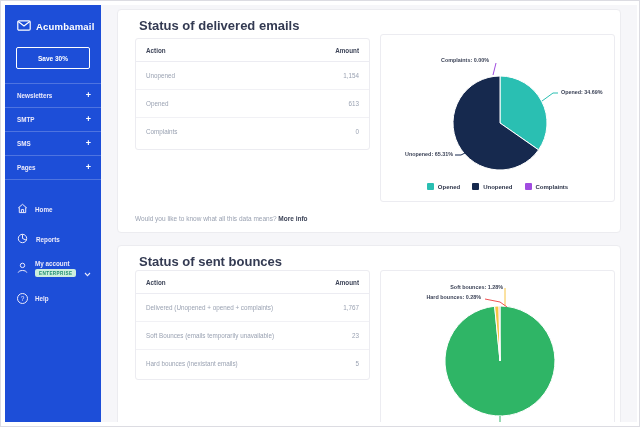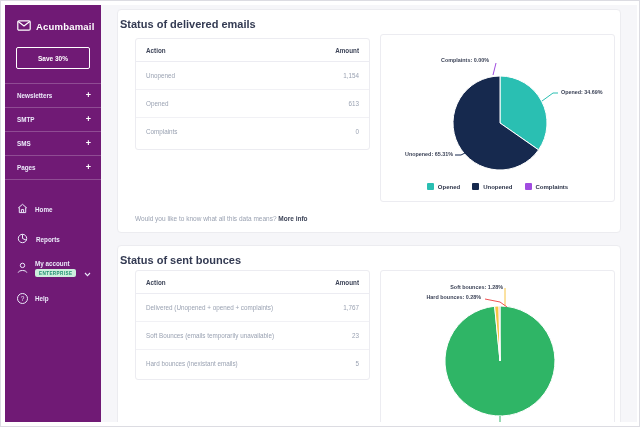--- a/index.html
+++ b/index.html
@@ -3,21 +3,21 @@
 <meta charset="utf-8">
 <style>
   * { margin:0; padding:0; box-sizing:border-box; }
   html,body { background:#ffffff; }
   body { font-family:"Liberation Sans","DejaVu Sans",sans-serif; }
   .frame { position:relative; width:640px; height:427px; background:#ffffff;
            border:1px solid #dcdce2; overflow:hidden; }
 
   
   .sidebar { position:absolute; left:4px; top:4px; width:96px; height:417px;
-             background:#701a75; color:#f0eefc; overflow:hidden; }
+             background:#1d4ed8; color:#f0eefc; overflow:hidden; }
   .logo { display:flex; align-items:center; gap:5px; padding:12px 0 0 12px; }
   .logo .brand-text { font-size:9.5px; font-weight:bold; color:#ffffff; letter-spacing:.2px; }
   .save-btn { display:block; margin:12px auto 14px auto; width:74px; height:22px;
               background:transparent; border:1.5px solid #ffffff; border-radius:2px;
               color:#ffffff; font-size:6.5px; font-weight:bold; font-family:inherit; cursor:pointer; }
   .divider { height:1px; background:rgba(255,255,255,.22); }
   .section-item { display:flex; align-items:center; justify-content:space-between;
                   height:23px; padding:0 10px 0 12px; cursor:pointer; }
   .section-item .lbl { font-size:6.3px; font-weight:bold; color:#eceafb; }
   .section-item .plus { font-size:9px; font-weight:bold; color:#ffffff; line-height:1; }
@@ -33,21 +33,21 @@
   .help-q { width:11px; height:11px; border:1px solid #eceafb; border-radius:50%;
             display:flex; align-items:center; justify-content:center; font-size:6.5px; color:#eceafb; }
 
   
   .main { position:absolute; left:100px; top:4px; width:536px; height:417px;
           background:#f6f6f9; overflow:hidden; }
   .panel { position:absolute; left:16px; width:504px; background:#ffffff;
            border:1px solid #ececf0; border-radius:4px; }
   .panel-1 { top:4px; height:224px; }
   .panel-2 { top:240px; height:400px; }
-  .panel-title { position:absolute; left:2px; top:8px; font-size:11px; font-weight:bold; color:#333a52; }
+  .panel-title { position:absolute; left:21px; top:8px; font-size:13px; font-weight:bold; color:#333a52; }
 
   .table-card { position:absolute; left:17px; width:235px; background:#ffffff;
                 border:1px solid #ececf1; border-radius:3px; overflow:hidden; }
   .panel-1 .table-card { top:28px; height:112px; }
   .panel-2 .table-card { top:24px; height:110px; }
   table { width:100%; border-collapse:collapse; }
   th { font-size:6.3px; font-weight:bold; color:#3d4458; text-align:left;
        padding:8px 10px 7px 10px; border-bottom:1px solid #ececf2; }
   th.amount, td.amount { text-align:right; }
   td { font-size:6.3px; color:#9aa2b2; padding:10px 10px; border-bottom:1px solid #f1f1f5; }

